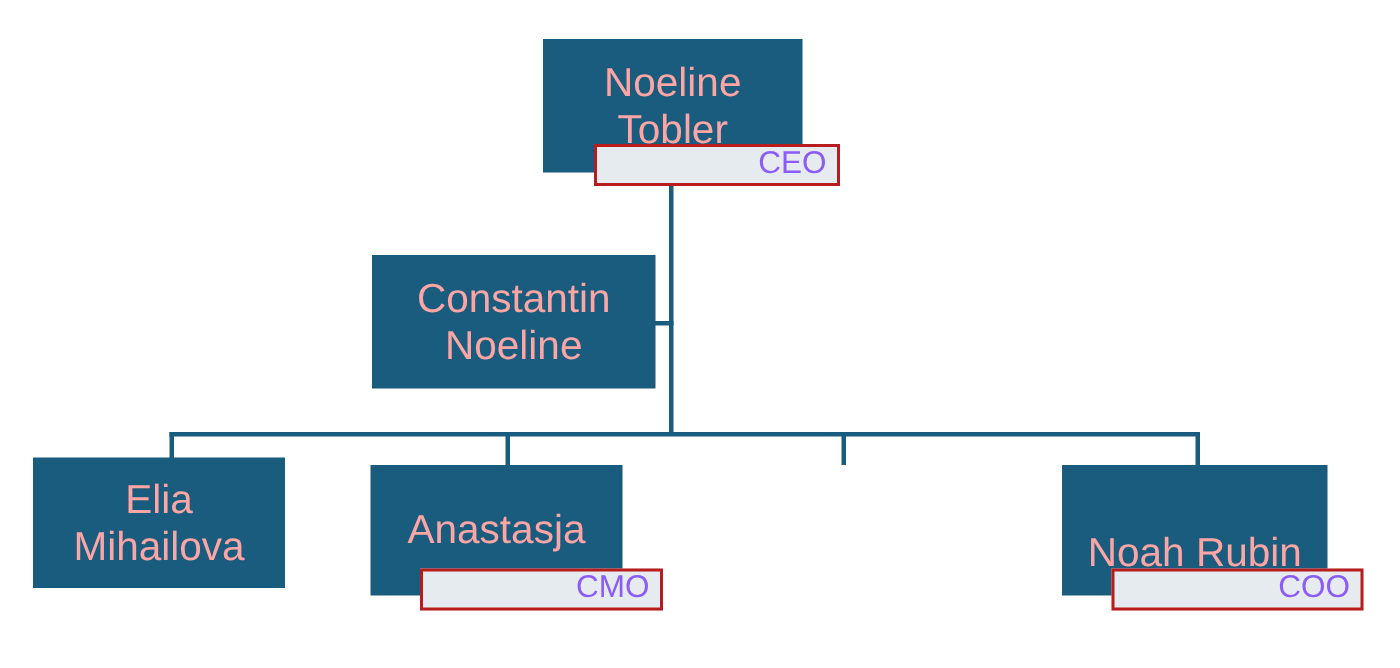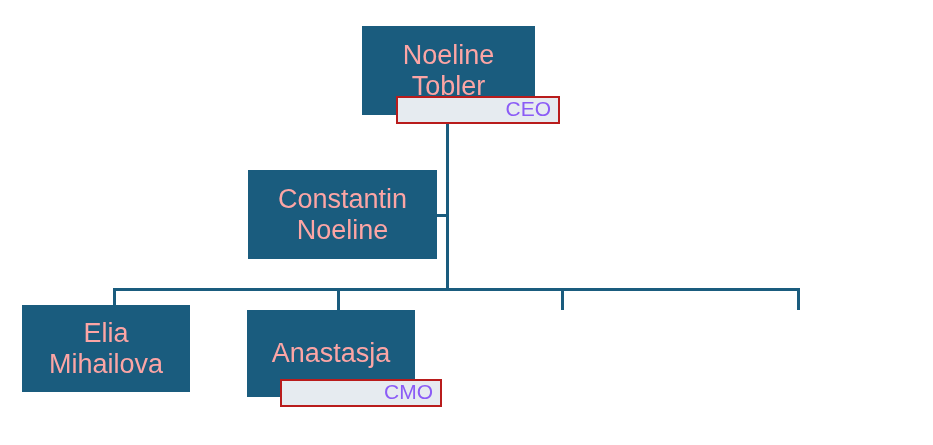--- a/index.html
+++ b/index.html
@@ -110,14 +110,20 @@
   <div class="node" style="left:247px; top:310px; width:196px; height:98px;">
     <div class="name-box" style="width:168px; height:87px;">
       <span>
         <span>Anastasja</span><br>
       </span>
     </div>
     <div class="title-badge" style="left:33px; top:69px; width:162px; height:28px;">CMO</div>
   </div>
 
 
+  <div class="node" style="left:708px; top:310px; width:203px; height:98px;">
+    <div class="name-box single" style="width:177px; height:87px;">
+      <span>Noah Rubin</span>
+    </div>
+    <div class="title-badge" style="left:33px; top:69px; width:168px; height:28px;">COO</div>
+  </div>
 
 </div>
 
 </body></html>

